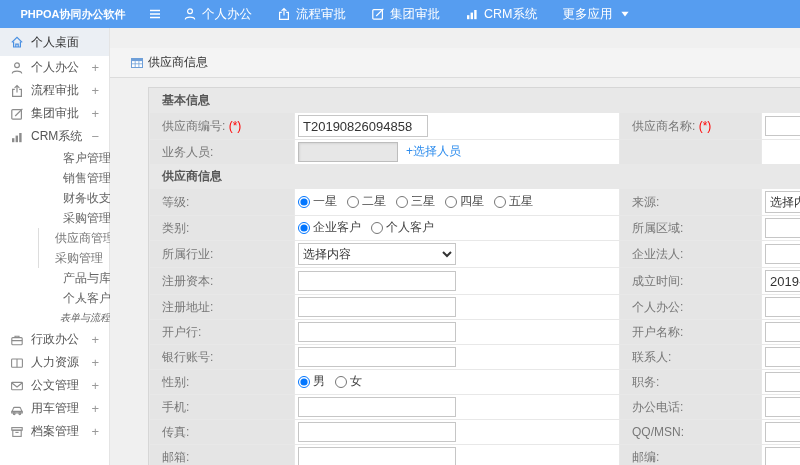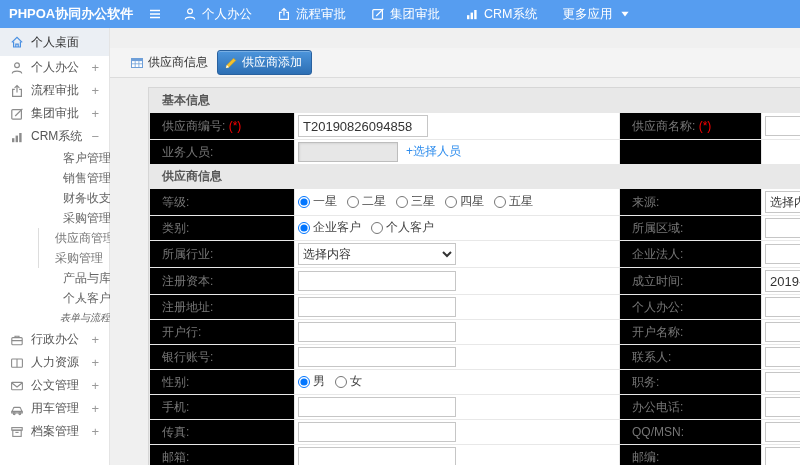--- a/index.html
+++ b/index.html
@@ -1,20 +1,20 @@
 <!DOCTYPE html>
 <html><head>
 <meta charset="utf-8">
 <style>
   html,body{margin:0;padding:0;}
   .screen{position:relative;width:800px;height:465px;overflow:hidden;background:#f0f0f0;
           font-family:"Liberation Sans","DejaVu Sans",sans-serif;-webkit-font-smoothing:antialiased;}
   
   .topbar{position:absolute;top:0;left:0;width:100%;height:28px;background:#569df0;display:flex;align-items:center;color:#fff;z-index:5;}
-  .logo{width:128px;padding-left:9px;font-size:13px;font-weight:bold;white-space:nowrap;}
+  .logo{width:128px;padding-left:9px;font-size:11px;font-weight:bold;white-space:nowrap;text-align:center;}
   .hamburger{width:16px;height:14px;margin:0 20px 0 10px;color:#fff;cursor:pointer;}
   .topnav{display:flex;align-items:center;}
   .nav-item{display:flex;align-items:center;margin-right:25px;font-size:12.5px;cursor:pointer;white-space:nowrap;}
   .nav-item .icon{width:14px;height:14px;margin-right:5px;}
   .icon{display:inline-block;flex:none;}
   .icon svg{width:100%;height:100%;display:block;}
   .caret{width:10px;height:10px;margin-left:6px;}
   
   .sidebar{position:absolute;top:28px;left:0;width:110px;bottom:0;background:#fff;border-right:1px solid #e4e4e4;box-sizing:border-box;}
   .sb-item{position:relative;display:flex;align-items:center;color:#555;font-size:12px;cursor:pointer;white-space:nowrap;}
@@ -33,21 +33,21 @@
   .tabbar{height:29px;background:#f4f4f4;border-bottom:1px solid #dcdcdc;display:flex;align-items:center;padding-left:20px;}
   .tab{display:flex;align-items:center;font-size:12px;color:#333;margin-right:9px;cursor:pointer;}
   .tab .icon{width:14px;height:14px;margin-right:4px;}
   .tab.active{background:linear-gradient(#4c95dc,#2d6fb4);border:1px solid #29619f;border-radius:3px;color:#fff;
               padding:3px 9px 3px 6px;box-shadow:inset 0 1px 0 rgba(255,255,255,.25);}
   .content{padding:9px 0 0 38px;}
   .formbox{width:680px;background:#fff;border:1px solid #d6d6d6;}
   table.form{border-collapse:collapse;table-layout:fixed;width:100%;font-size:12px;}
   td{border:1px solid #e8e8e8;height:20px;padding:2px 6px;vertical-align:middle;white-space:nowrap;overflow:visible;}
   td.sec{height:19px;background:#e8e8e8;font-weight:bold;color:#555;padding-left:12px;}
-  td.lbl{background:#000000;color:#777;padding-left:12px;}
+  td.lbl{background:#e5e5e5;color:#777;padding-left:12px;}
   td.fld{background:#fff;padding-left:3px;}
   .req{color:#f00;}
   input.txt{height:20px;box-sizing:border-box;border:1px solid #c6c6c6;padding:0 4px;font-size:12px;color:#333;
             font-family:inherit;vertical-align:middle;background:#fff;}
   input.txt.big{font-size:13px;height:22px;}
   input.txt.gray{background:#e7e7e7;border-color:#bdbdbd;box-shadow:inset 1px 1px 2px rgba(0,0,0,.08);}
   select.sel{height:22px;box-sizing:border-box;font-size:12px;color:#333;font-family:inherit;border:1px solid #c6c6c6;
              background:#fff;vertical-align:middle;}
   a.link{color:#2f8ded;text-decoration:none;font-size:12px;margin-left:8px;cursor:pointer;}
   label.radio{display:inline-flex;align-items:center;margin-right:10px;color:#444;cursor:pointer;}
@@ -290,29 +290,20 @@
         <div class="tab">
           <span class="icon">
             <svg viewBox="0 0 14 14">
               <rect x="1.5" y="2.5" width="11" height="9" fill="#fff" stroke="#6f9fd8"></rect>
               <rect x="1.5" y="2.5" width="11" height="2.6" fill="#6f9fd8"></rect>
               <path d="M1.5 7.8h11M5.2 5.1v6.4M8.9 5.1v6.4" stroke="#6f9fd8" stroke-width="0.8" fill="none"></path>
             </svg>
           </span>
           <span>供应商信息</span>
         </div>
-        <div class="tab active">
-          <span class="icon">
-            <svg viewBox="0 0 14 14">
-              <path fill="#f2c12e" stroke="#c79a20" stroke-width="0.6" d="M2 12l.8-3L9.6 2.2l2.2 2.2L5 11.2z"></path>
-              <path fill="#fff" d="M2 12l.8-3 2.2 2.2z"></path>
-            </svg>
-          </span>
-          <span>供应商添加</span>
-        </div>
       </div>
     <div class="content">
       <div class="formbox">
         <table class="form">
           <colgroup>
             <col style="width:145px">
               <col style="width:325px">
               <col style="width:142px">
               <col>
           </colgroup>

